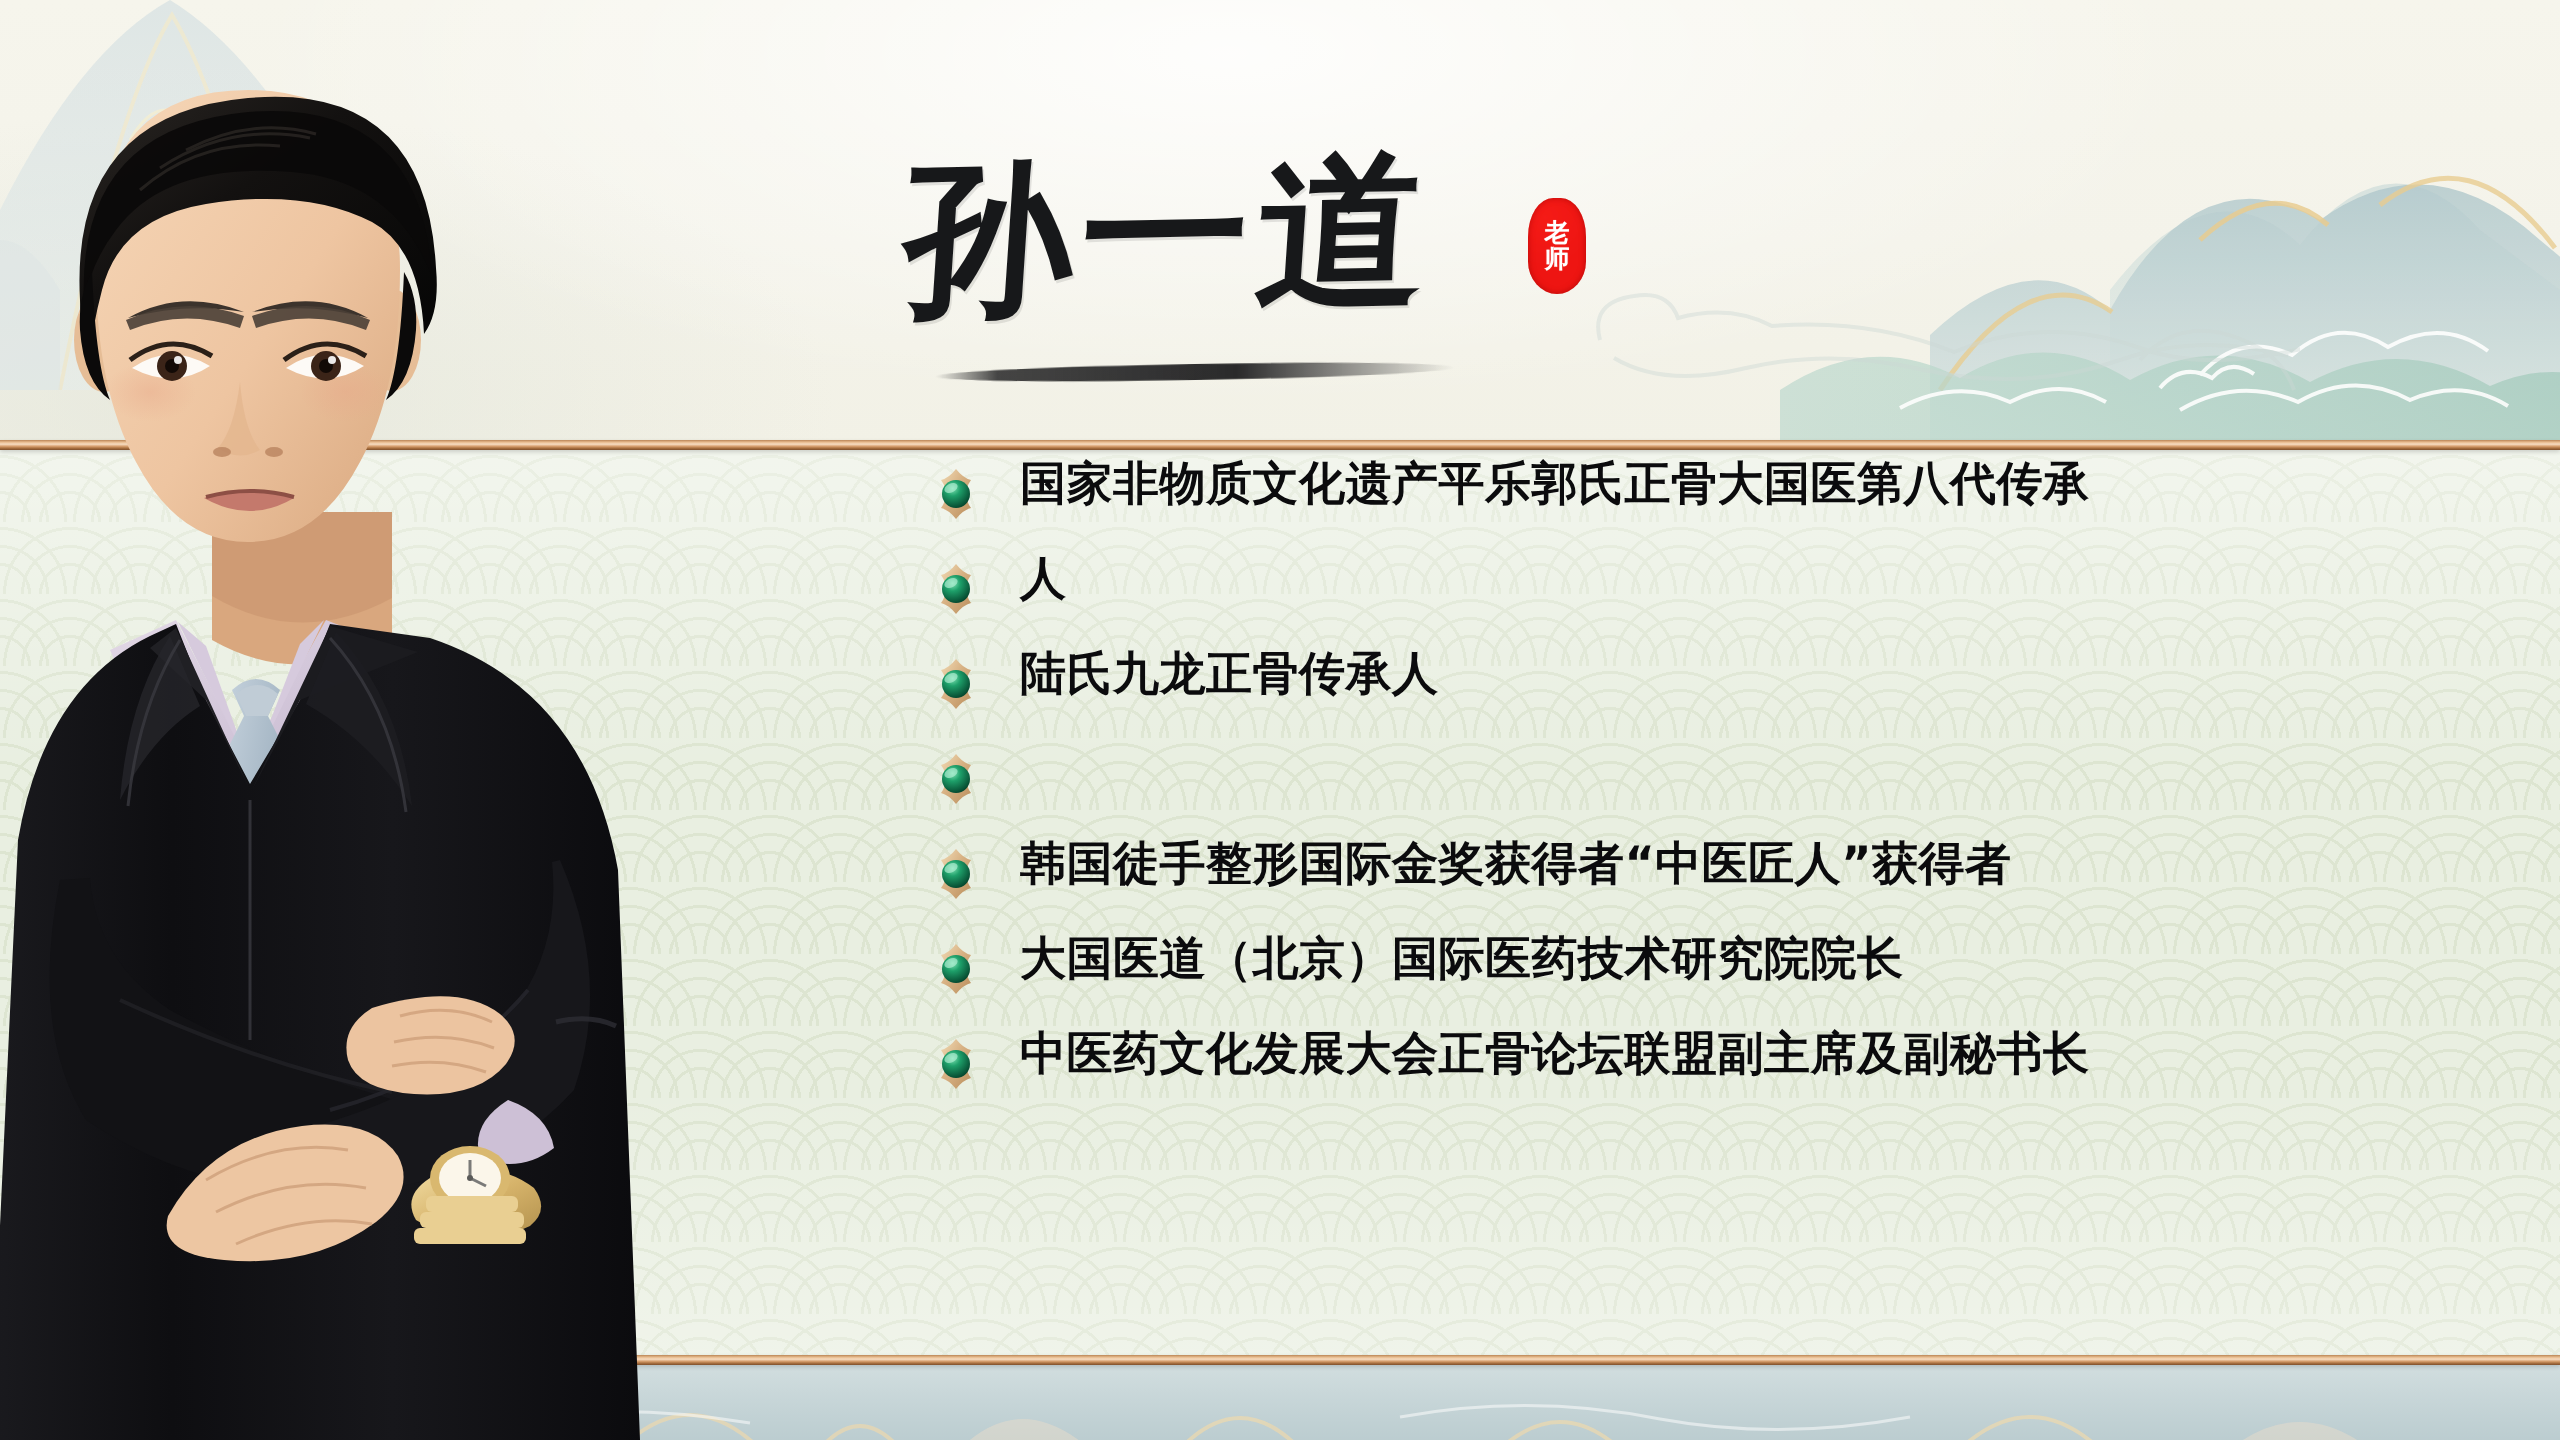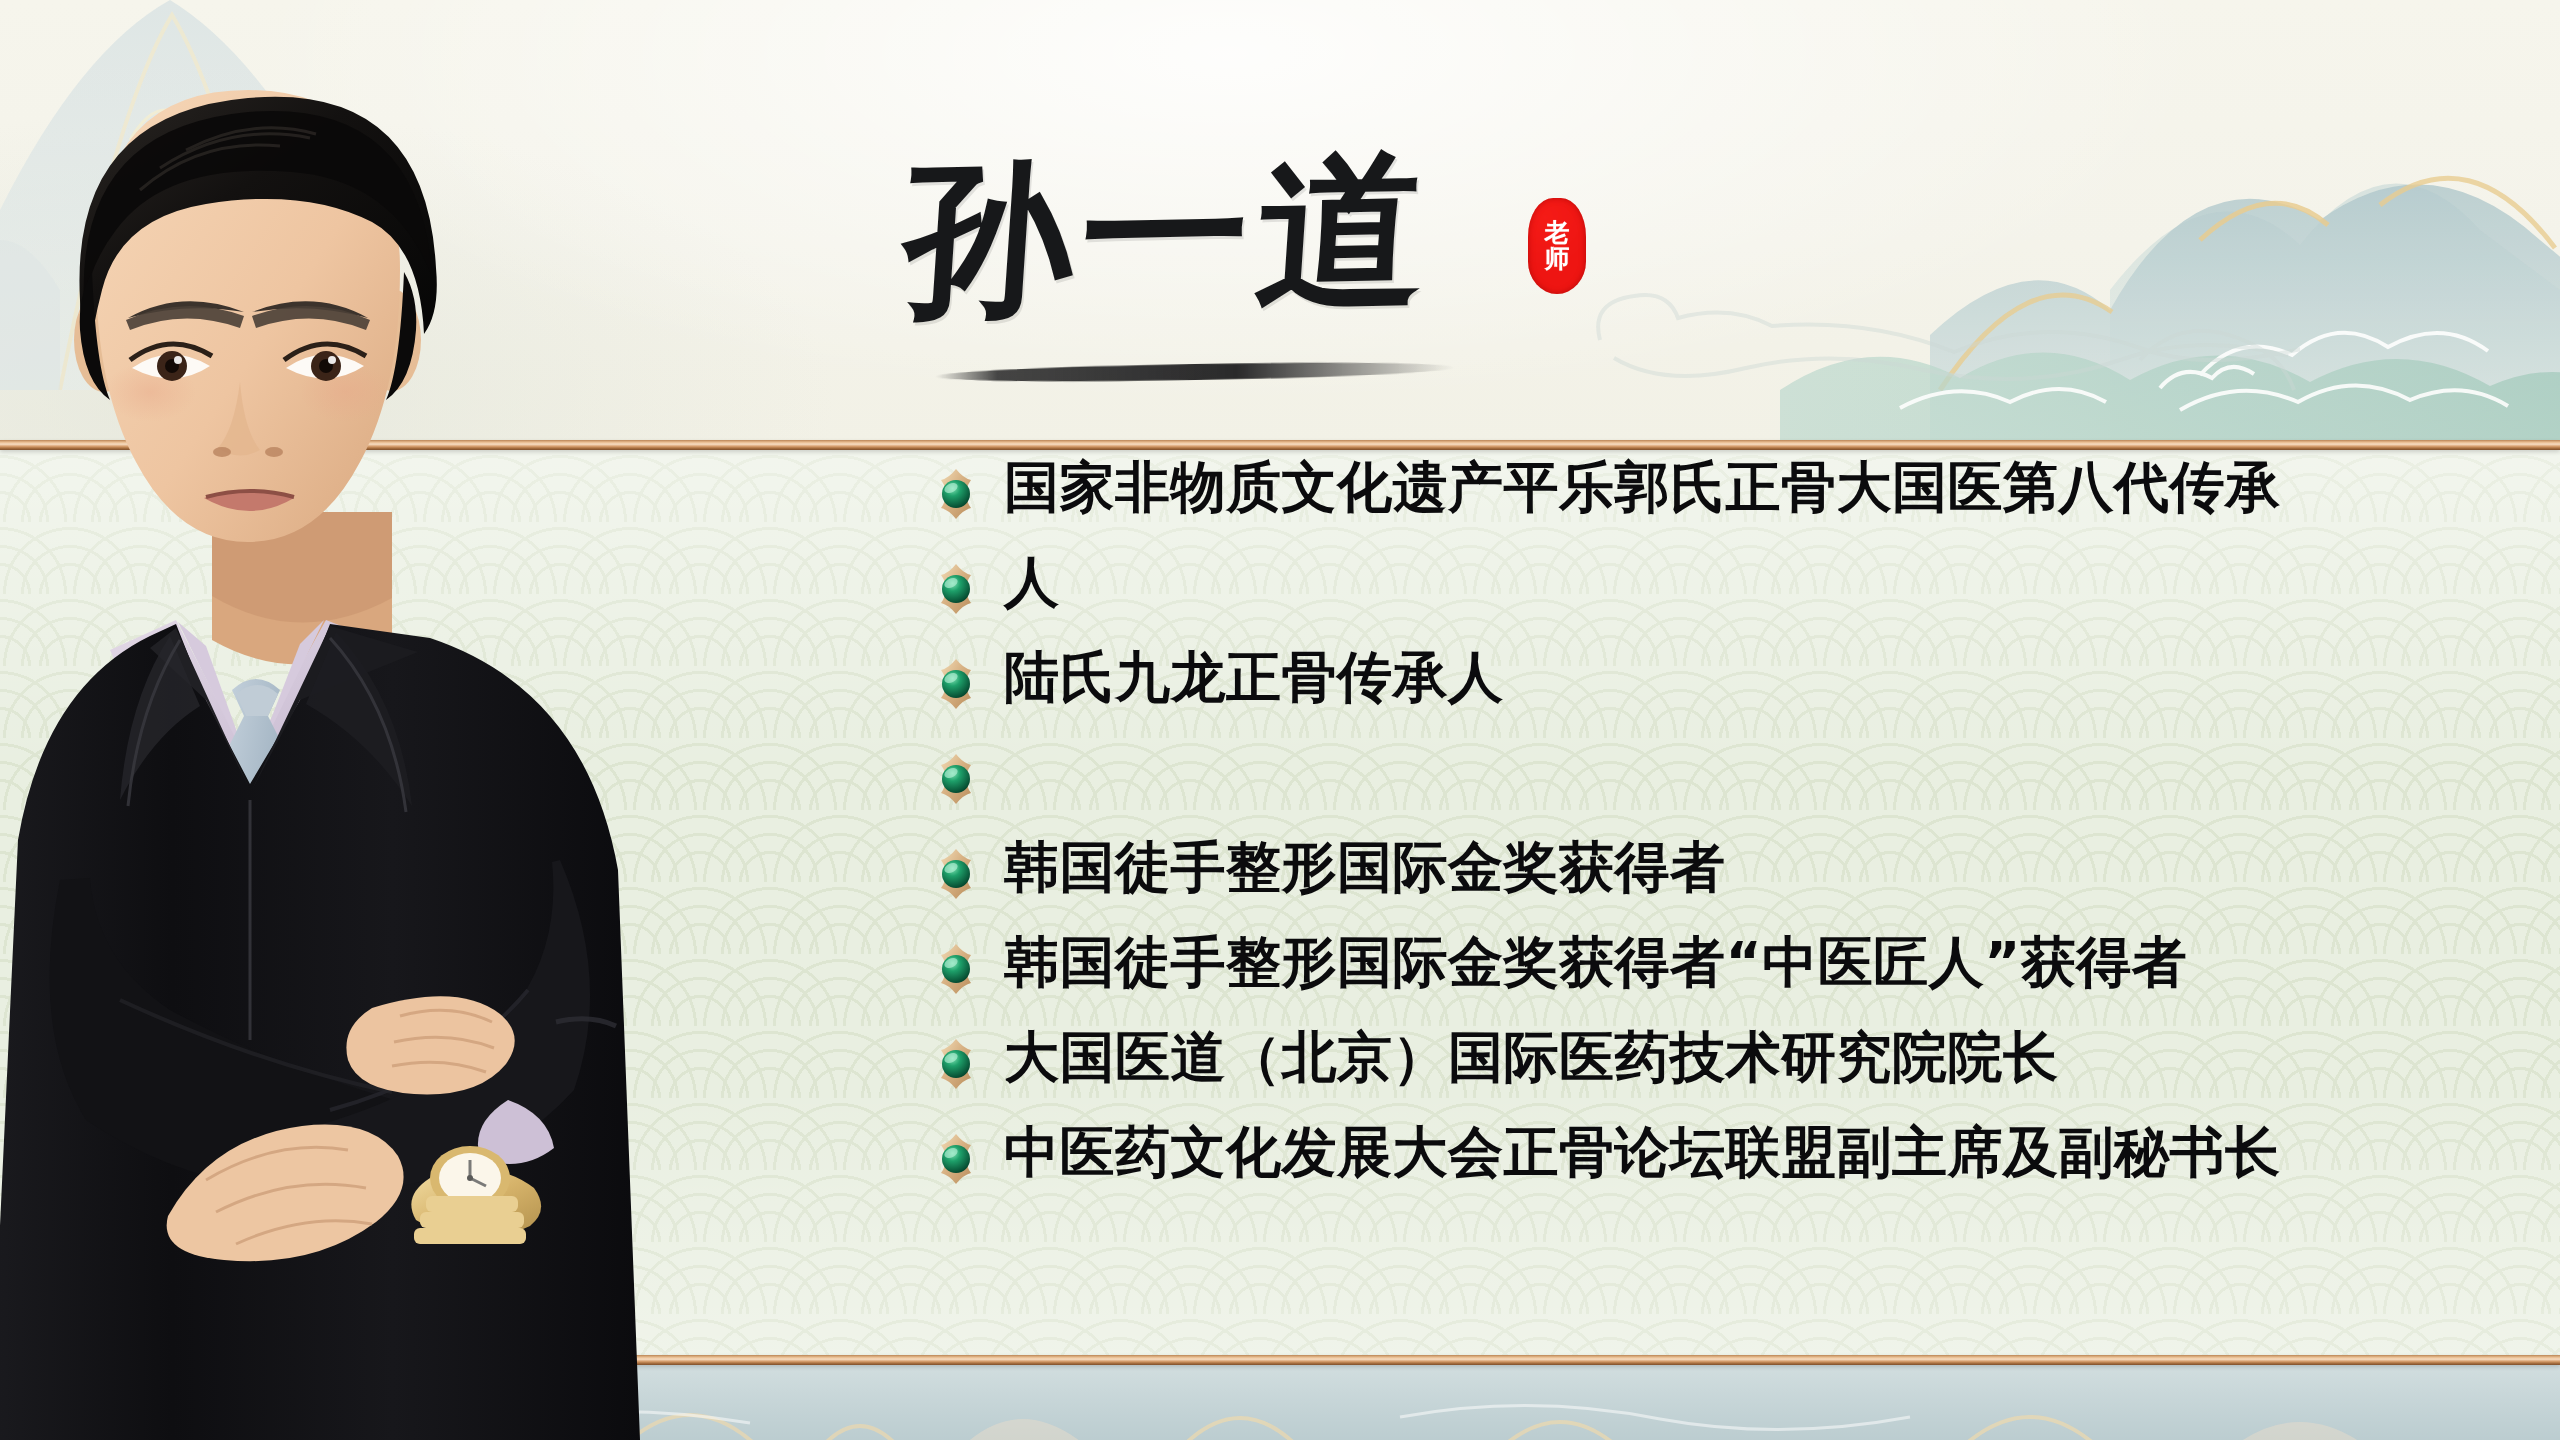--- a/index.html
+++ b/index.html
@@ -145,28 +145,29 @@
   .gem{
     flex:0 0 auto;
     position:relative;
     width:52px;height:52px;
     margin-top:16px;margin-right:22px;
   }
   .gem svg{display:block;width:52px;height:52px;}
   .gem-spacer{flex:0 0 auto;width:74px;height:52px;margin-top:16px;}
   .bullet-text{
     font-family:"DejaVu Sans","Liberation Sans",sans-serif;
-    font-size:55px;
+    font-size:46px;
     line-height:1;
     font-weight:700;
     color:#0b0b0d;
     white-space:nowrap;
     letter-spacing:.5px;
     padding-top:8px;
     text-rendering:geometricPrecision;
+    margin-left:16px;
   }
 </style>
 </head>
 <body>
 
 <div id="stage">
 
   <div class="header-band">
     <div class="paper-sheen"></div>
 
@@ -469,30 +470,20 @@
     <div class="bullet-row">
       <span class="gem">
         <svg viewBox="0 0 52 52">
           <path d="M26,1 q7,9 15,11 q-5,7 -5,14 q0,7 5,14 q-8,2 -15,11 q-7,-9 -15,-11 q5,-7 5,-14 q0,-7 -5,-14 q8,-2 15,-11 Z" fill="url(#gf)"></path>
           <circle cx="26" cy="26" r="14" fill="url(#jd)"></circle>
           <ellipse cx="21" cy="20" rx="7" ry="4.5" fill="#b6f0d6" opacity=".65" transform="rotate(-25 21 20)"></ellipse>
         </svg>
       </span>
     </div>
 
-    <div class="bullet-row">
-      <span class="gem">
-        <svg viewBox="0 0 52 52">
-          <path d="M26,1 q7,9 15,11 q-5,7 -5,14 q0,7 5,14 q-8,2 -15,11 q-7,-9 -15,-11 q5,-7 5,-14 q0,-7 -5,-14 q8,-2 15,-11 Z" fill="url(#gf)"></path>
-          <circle cx="26" cy="26" r="14" fill="url(#jd)"></circle>
-          <ellipse cx="21" cy="20" rx="7" ry="4.5" fill="#b6f0d6" opacity=".65" transform="rotate(-25 21 20)"></ellipse>
-        </svg>
-      </span>
-      <span class="bullet-text">韩国徒手整形国际金奖获得者</span>
-    </div>
 
     <div class="bullet-row">
       <span class="gem">
         <svg viewBox="0 0 52 52">
           <path d="M26,1 q7,9 15,11 q-5,7 -5,14 q0,7 5,14 q-8,2 -15,11 q-7,-9 -15,-11 q5,-7 5,-14 q0,-7 -5,-14 q8,-2 15,-11 Z" fill="url(#gf)"></path>
           <circle cx="26" cy="26" r="14" fill="url(#jd)"></circle>
           <ellipse cx="21" cy="20" rx="7" ry="4.5" fill="#b6f0d6" opacity=".65" transform="rotate(-25 21 20)"></ellipse>
         </svg>
       </span>
       <span class="bullet-text">韩国徒手整形国际金奖获得者“中医匠人”获得者</span>

